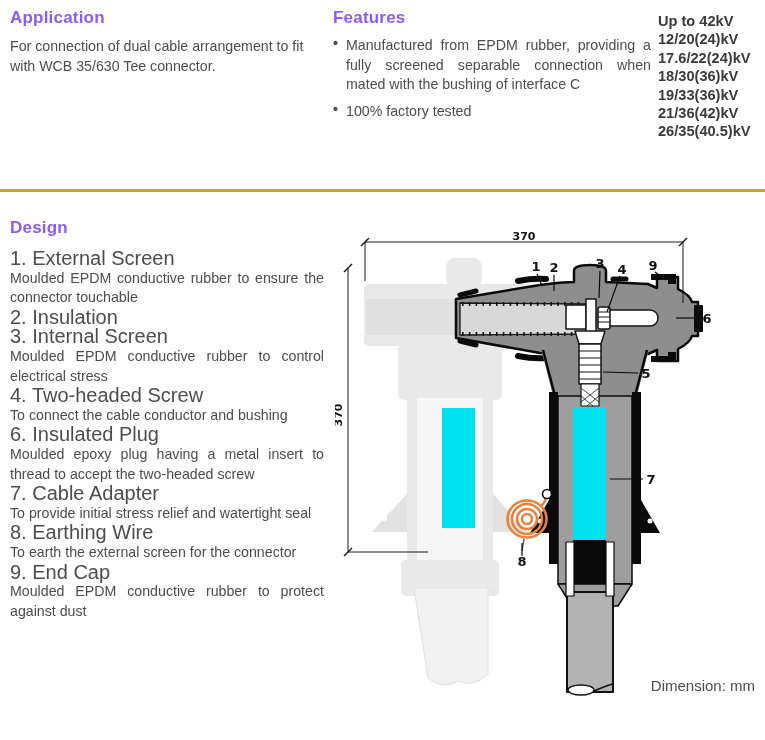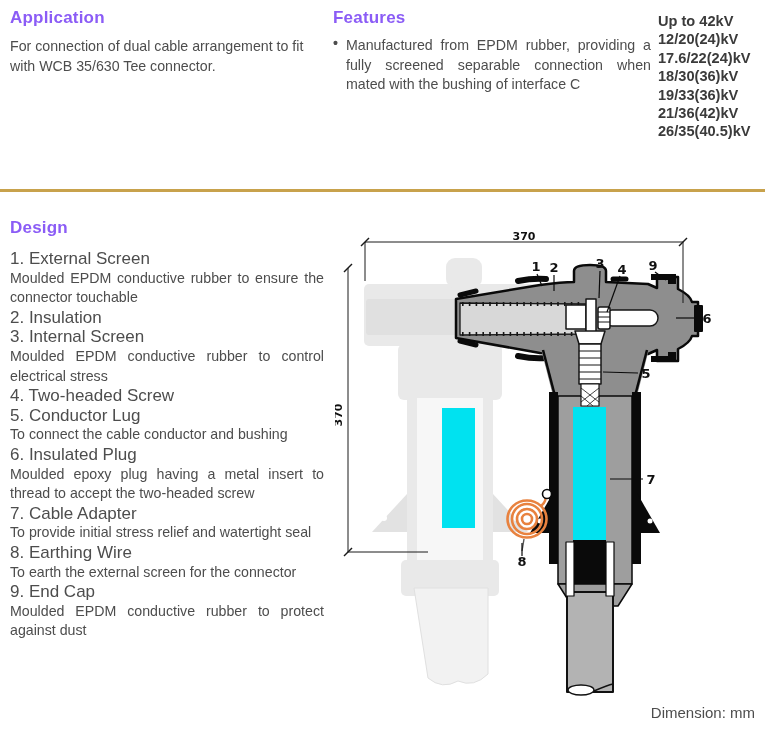--- a/index.html
+++ b/index.html
@@ -11,40 +11,41 @@
   .col-app p{margin:9px 0 0;}
   .col-feat{position:absolute;left:333px;top:8px;width:318px;}
   .feat-list{margin:8px 0 0;padding:0;list-style:none;}
   .feat-list li{position:relative;padding-left:13px;margin-bottom:7px;text-align:justify;}
   .feat-list li::before{content:"\2022";position:absolute;left:0;top:-2px;color:#4d4d4d;font-weight:bold;}
   .col-ratings{position:absolute;left:658px;top:12px;width:106px;font-size:14.6px;
                font-weight:bold;color:#3b3b3b;line-height:18.4px;}
   .divider{position:absolute;left:0;top:189px;width:765px;height:3px;}
   .col-design{position:absolute;left:10px;top:218px;width:314px;}
   .design-list{margin:11px 0 0;}
-  .design-name{font-size:17px;color:#4d4d4d;line-height:19.6px;}
+  .design-name{font-size:20px;color:#4d4d4d;line-height:19.6px;}
   .design-desc{margin:0;font-size:14.2px;color:#4d4d4d;line-height:19.6px;text-align:justify;}
   .diagram{position:absolute;left:335px;top:228px;}
   .diagram text{font-family:"DejaVu Sans","Liberation Sans",sans-serif;font-weight:bold;fill:#111;}
-  .dim-note{position:absolute;right:10px;top:704px;font-size:15px;color:#4d4d4d;}
+  .dim-note{position:absolute;right:10px;top:677px;font-size:15px;color:#4d4d4d;}
 </style>
 </head>
 <body>
 
 <div class="page">
 
   <div class="col-app">
     <h2>Application</h2>
     <p class="body-text">For connection of dual cable arrangement to fit with WCB 35/630 Tee connector.</p>
   </div>
 
   <div class="col-feat">
     <h2>Features</h2>
     <ul class="feat-list body-text">
       <li>Manufactured from EPDM rubber, providing a fully screened separable connection when mated with the bushing of interface C</li>
+      <li>100% factory tested</li>
     </ul>
   </div>
 
   <div class="col-ratings">
     <div>Up to 42kV</div>
     <div>12/20(24)kV</div>
     <div>17.6/22(24)kV</div>
     <div>18/30(36)kV</div>
     <div>19/33(36)kV</div>
     <div>21/36(42)kV</div>
@@ -64,21 +65,20 @@
         <div class="design-name">2. Insulation</div>
       </div>
       <div>
         <div class="design-name">3. Internal Screen</div>
         <p class="design-desc">Moulded EPDM conductive rubber to control electrical stress</p>
       </div>
       <div>
         <div class="design-name">4. Two-headed Screw</div>
       </div>
       <div>
-        <div class="design-name">5. Conductor Lug</div>
         <p class="design-desc">To connect the cable conductor and bushing</p>
       </div>
       <div>
         <div class="design-name">6. Insulated Plug</div>
         <p class="design-desc">Moulded epoxy plug having a metal insert to thread to accept the two-headed screw</p>
       </div>
       <div>
         <div class="design-name">7. Cable Adapter</div>
         <p class="design-desc">To provide initial stress relief and watertight seal</p>
       </div>

